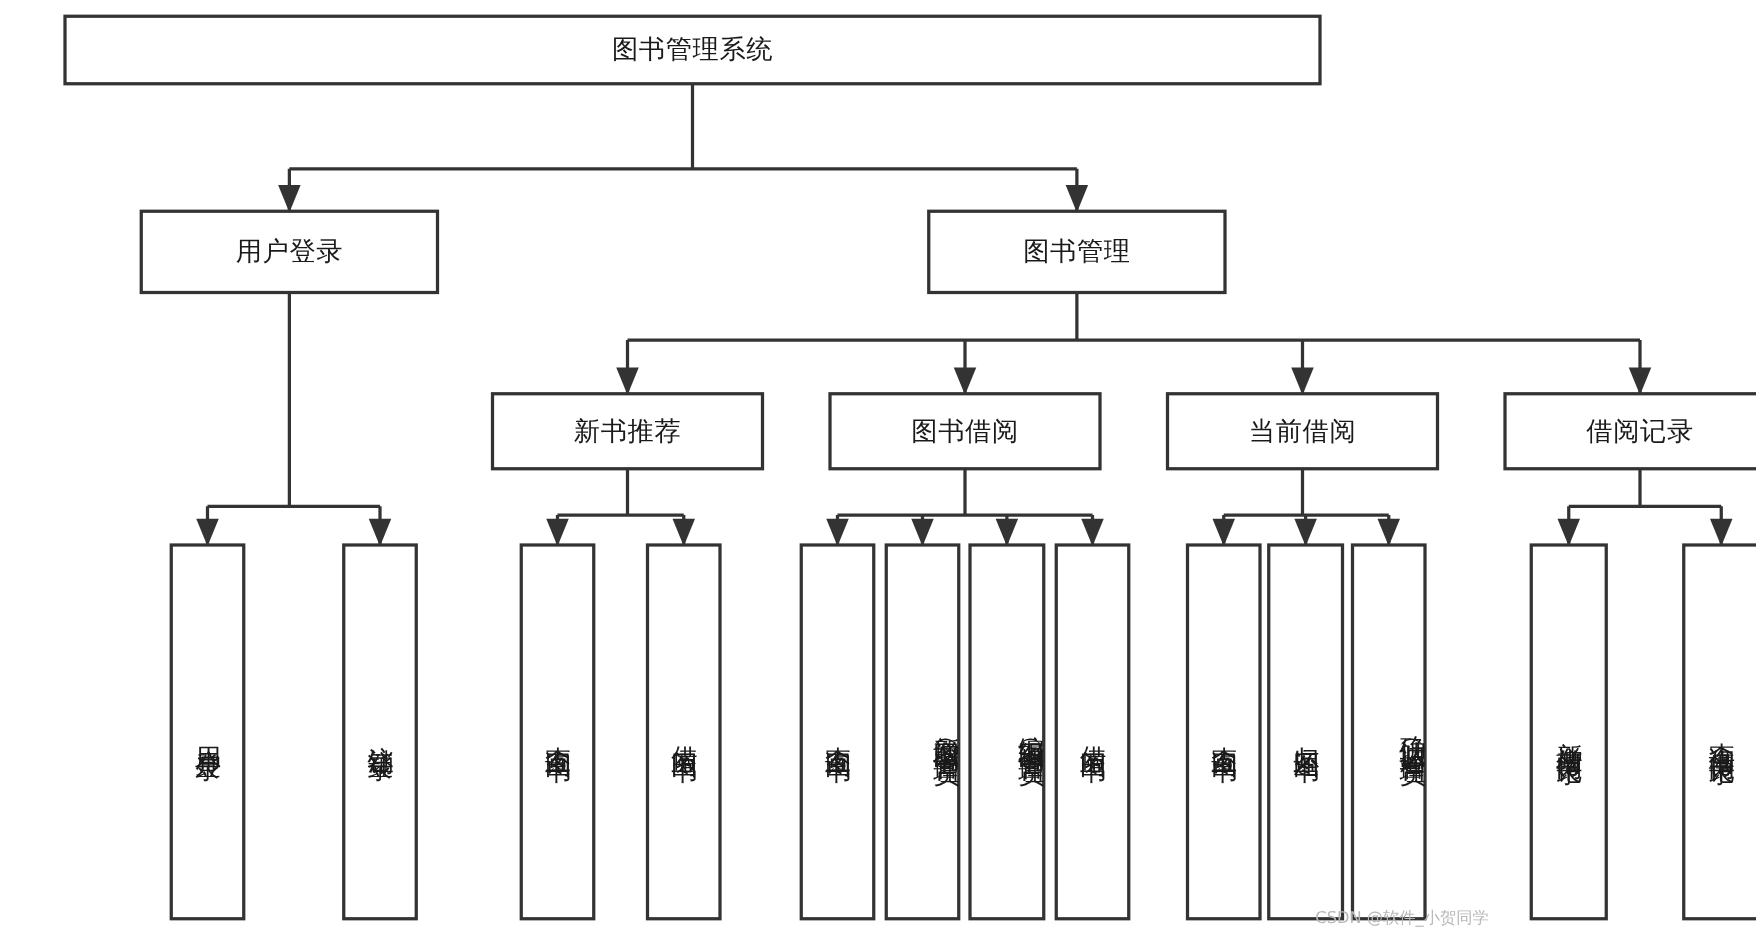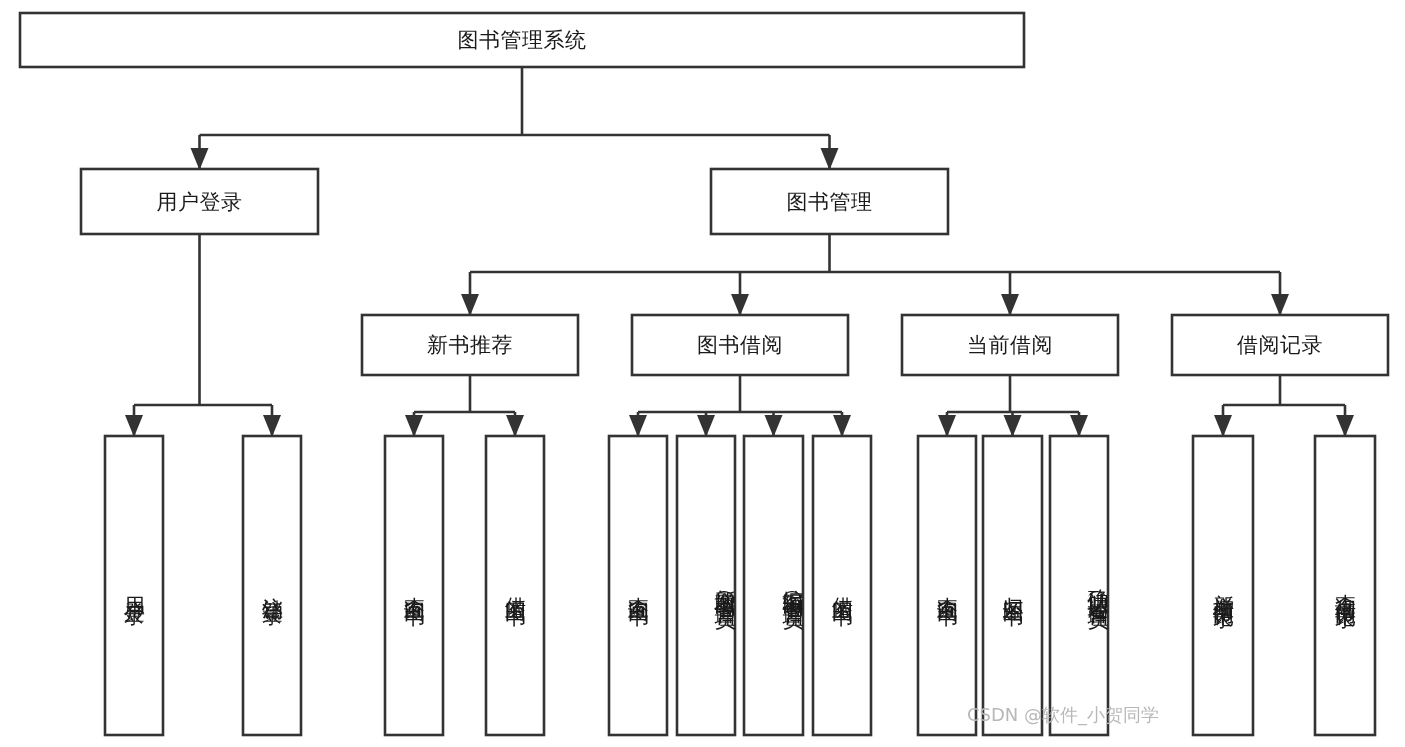--- a/index.html
+++ b/index.html
@@ -12,20 +12,21 @@
     width: 1405px;
     height: 747px;
     font-family: "DejaVu Sans", "Liberation Sans", sans-serif;
     overflow: hidden;
   }
   #diagram-root {
     position: relative;
     width: 1167px;
     height: 747px;
     background: #ffffff;
+    margin-left: 32px;
   }
   svg#diagram-canvas {
     position: absolute;
     left: 0;
     top: 0;
     width: 1405px;
     height: 747px;
     display: block;
   }
   .node-box {
@@ -73,23 +74,23 @@
   .leaf-label.centered {
     align-items: center;
   }
   .leaf-hit {
     position: absolute;
     background: transparent;
   }
   #watermark {
     position: absolute;
     right: 8px;
-    bottom: 20px;
-    font-family: "DejaVu Sans", "Liberation Sans", sans-serif;
-    font-size: 18px;
+    bottom: 4px;
+    font-family: "DejaVu Sans", "Liberation Sans", sans-serif;
+    font-size: 13px;
     color: #b8b8b8;
     white-space: nowrap;
     user-select: none;
   }
 </style>
 </head>
 <body>
 
 <div id="diagram-root">
 

